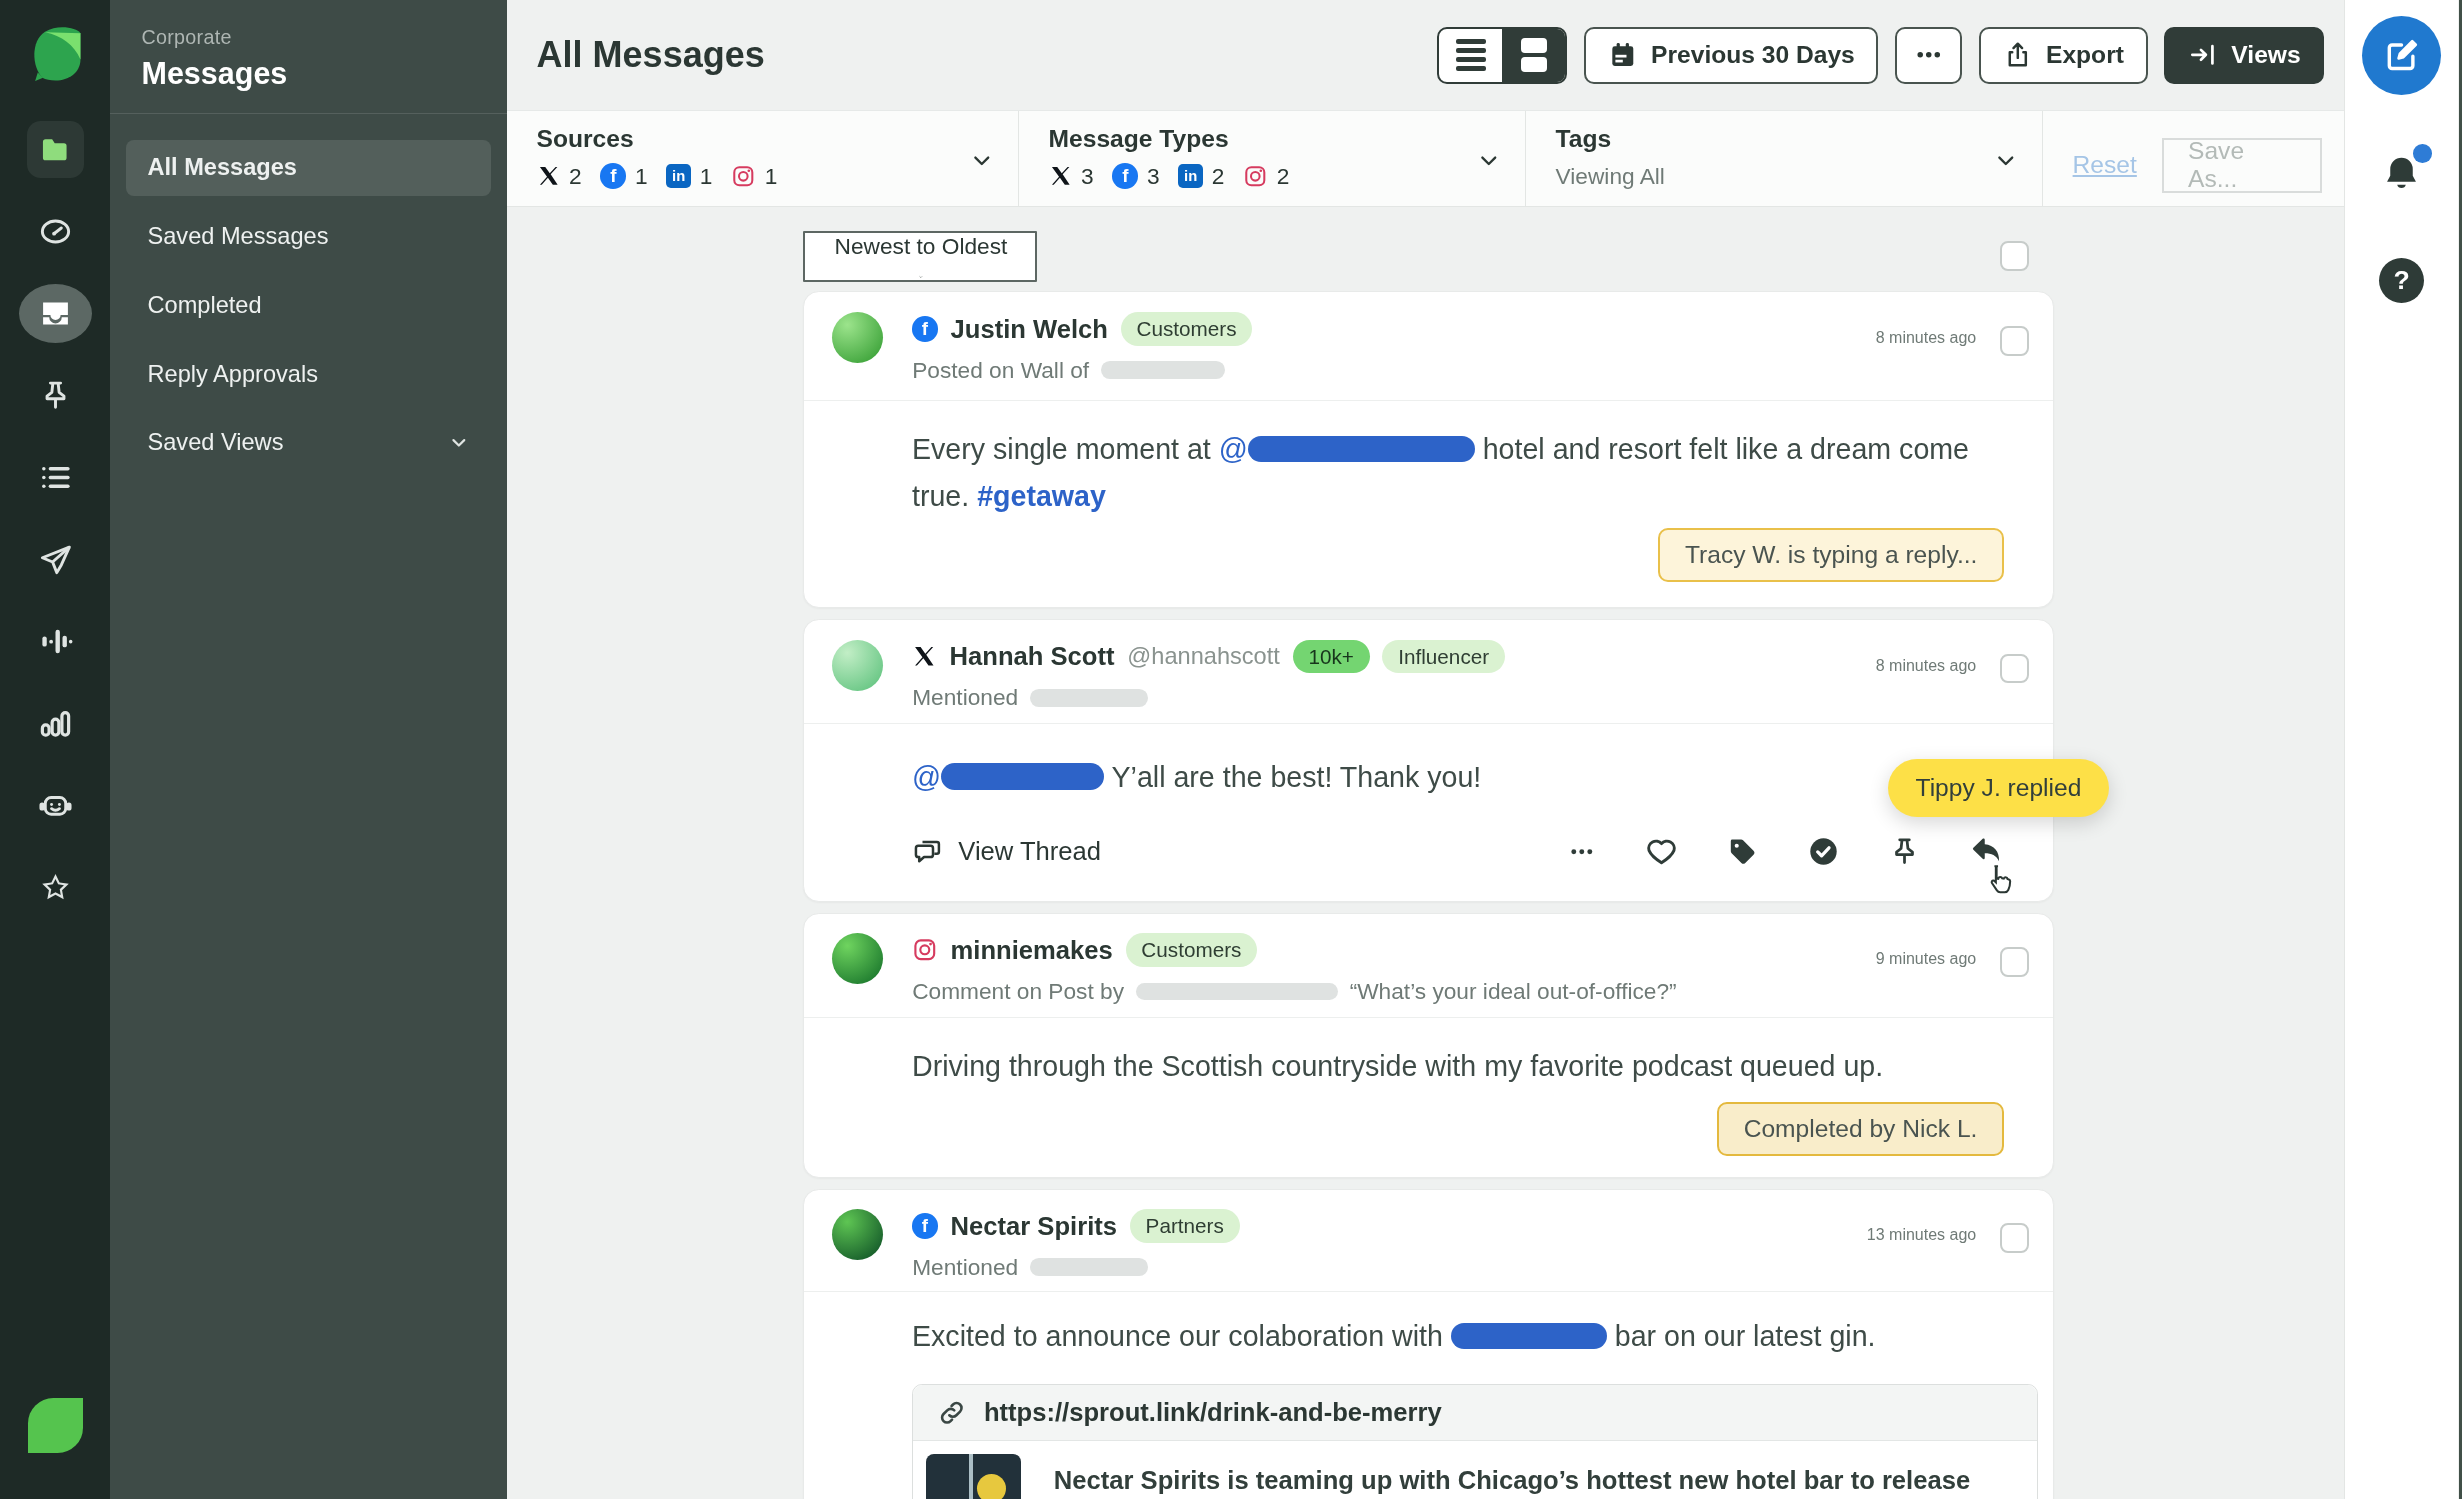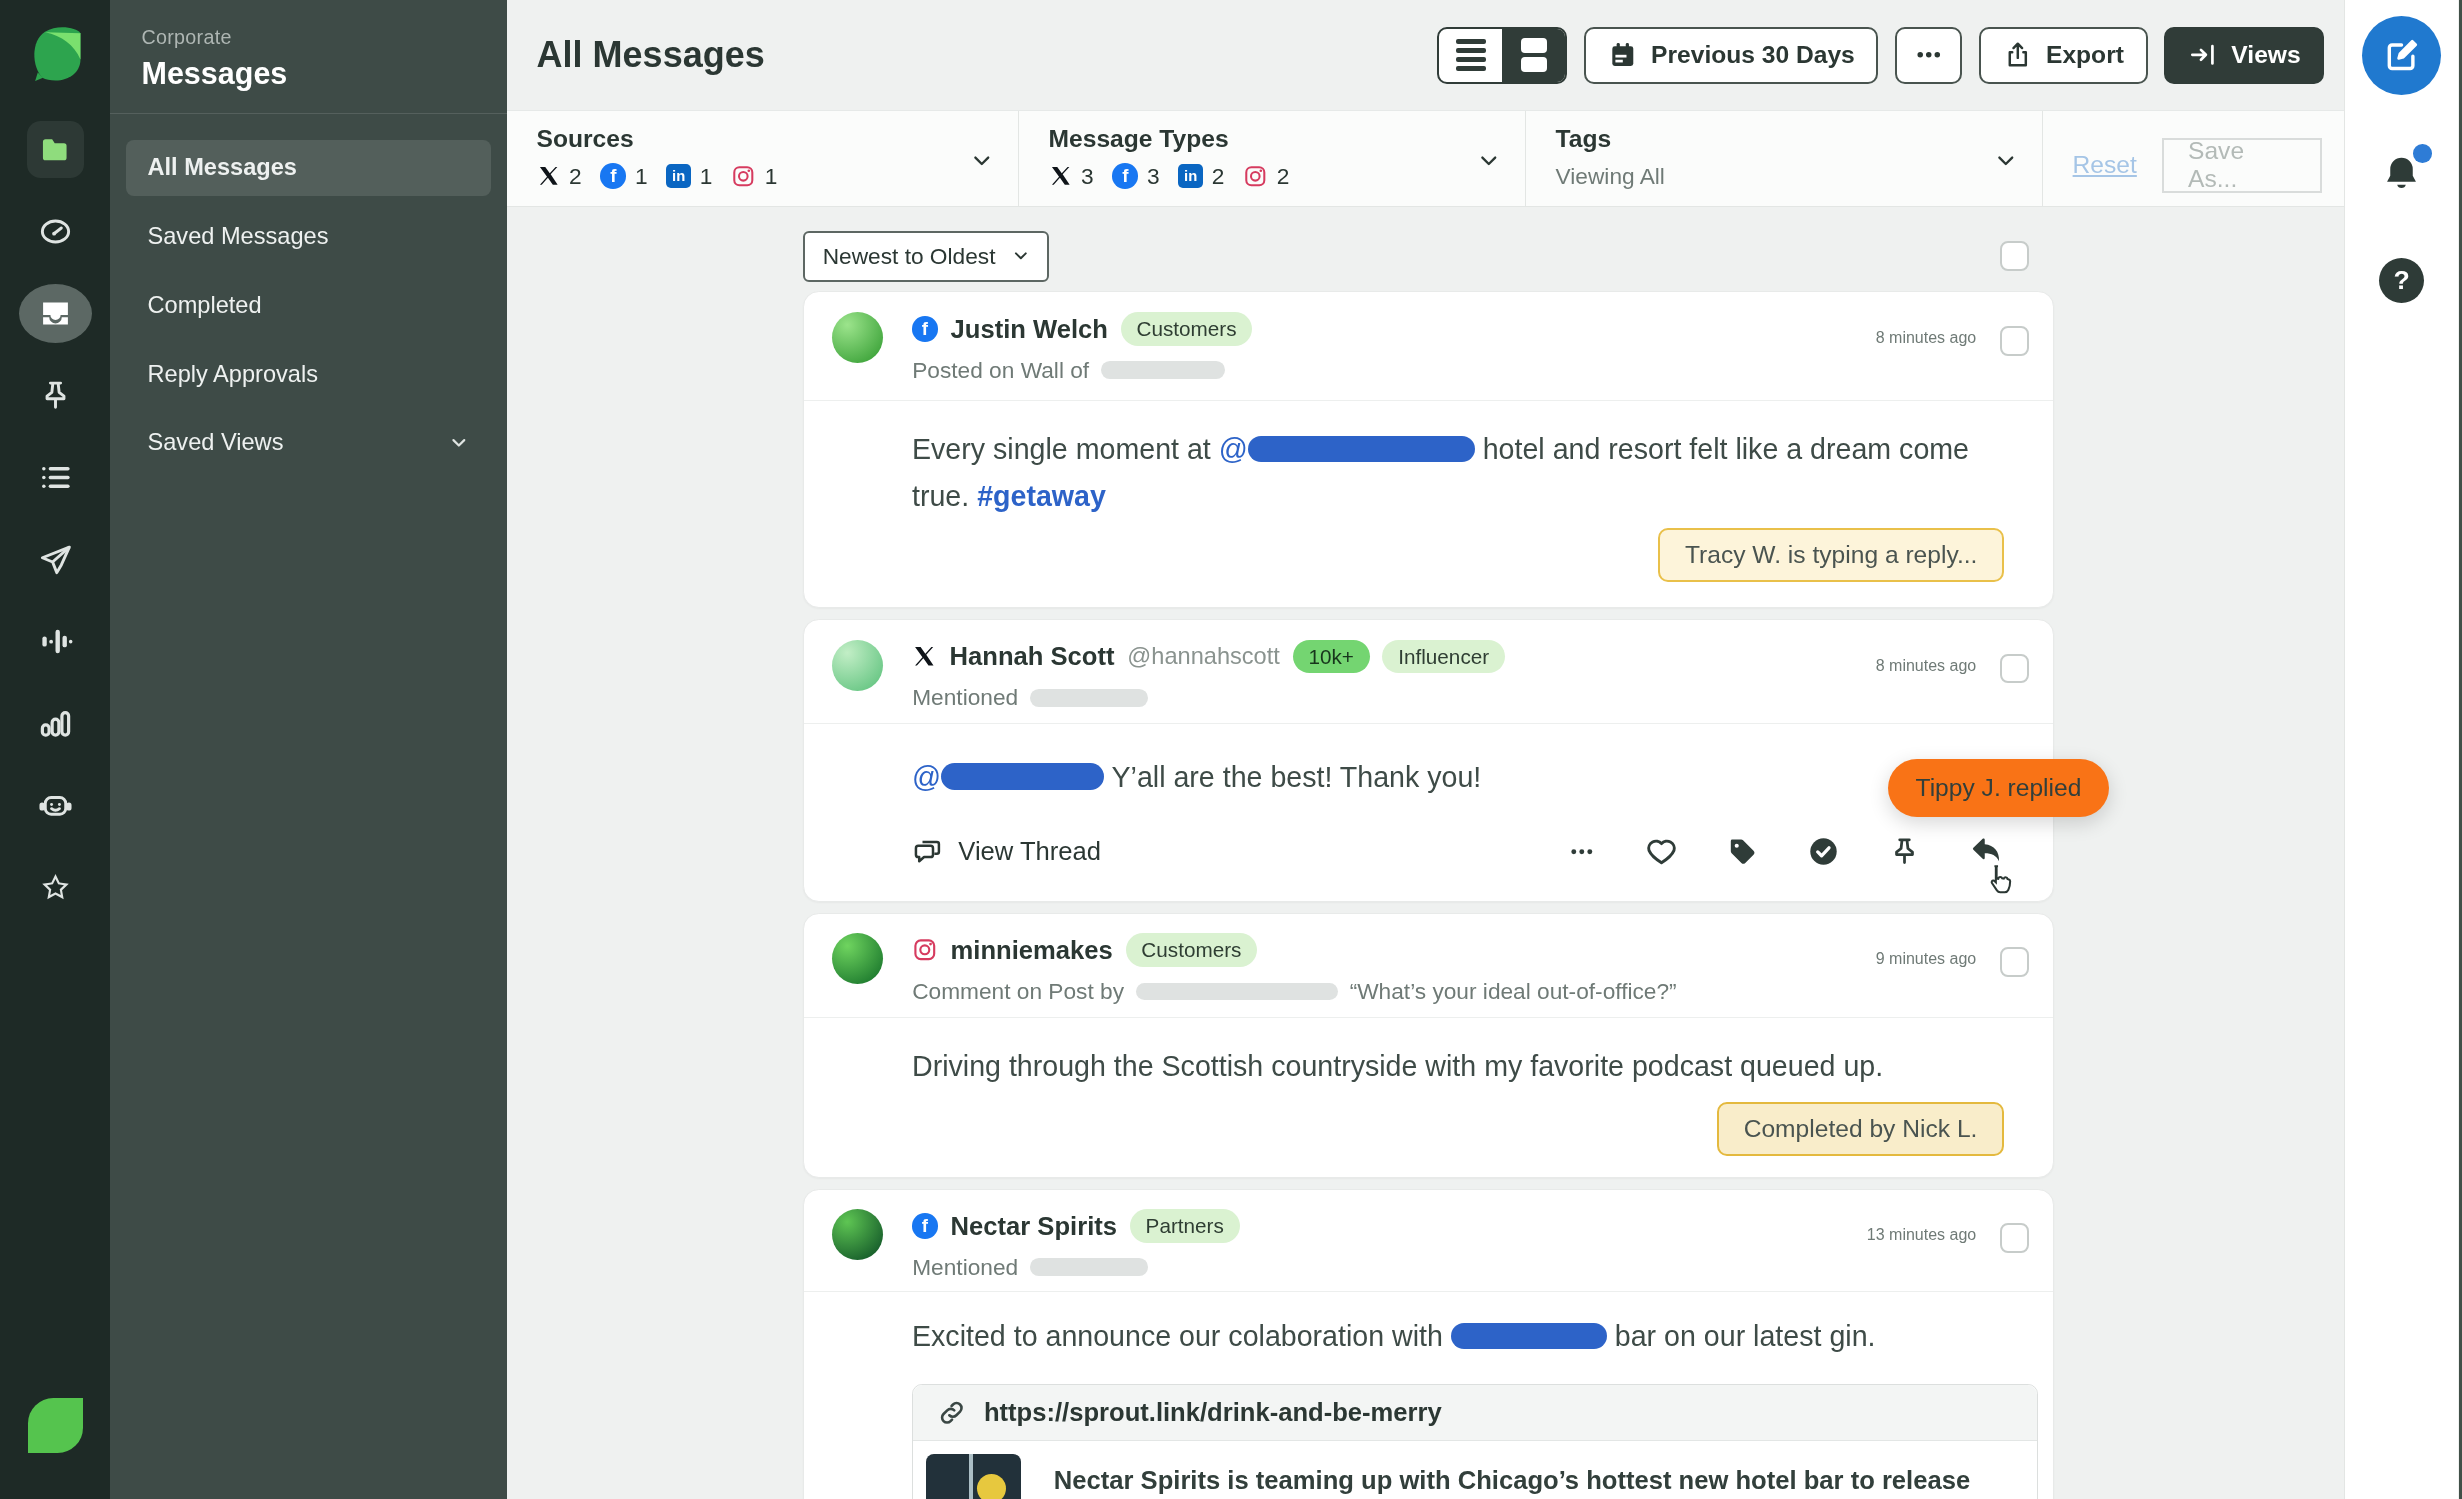--- a/index.html
+++ b/index.html
@@ -76,23 +76,23 @@
   .fvalue { margin-top:9.9px; font-size:22.7px; color:#6f7a76; }
   .fchev { position:absolute; right:23.6px; top:37px; color:#2b3733; }
   .reset-link { font-size:24.6px; color:#a5c5e6; text-decoration:underline; cursor:pointer; }
   .saveas { height:55px; border:2px solid #d9dcdb; border-radius:0; padding:0 23.6px;
     font-size:24.6px; color:#b3bab7; background:transparent; display:flex; align-items:center; cursor:pointer; }
 
   
   .list { padding:23.6px 0 0 296px; }
   .sort-row { width:1251px; display:flex; align-items:center; justify-content:space-between; padding-right:24.6px; }
   .sort-dd {
-    height:51px; min-width:234px; background:#fff; border:2px solid #5d6763; border-radius:6px;
+    height:51px; min-width:234px; background:#fff; border:2px solid #5d6763; border-radius:1px;
     display:flex; align-items:center; justify-content:space-between; gap:15.8px; padding:0 15.8px 0 17.7px;
-    font-size:22.7px; color:#2b3733; cursor:pointer;
+    font-size:22.7px; color:#2b3733; cursor:pointer;flex-direction:column;
   }
   .cb { width:29.6px; height:29.6px; border:2px solid #c7ccca; border-radius:7.9px; background:#fff; cursor:pointer; flex:none; }
 
   .card {
     width:1251px; background:#fff; border:1px solid #e8eae9; border-radius:15.8px;
     margin-top:9.9px; margin-bottom:10.8px; box-shadow:0 1px 2px rgba(0,0,0,.04);
   }
   .card-head { display:flex; padding:19.7px 23.6px 15.8px 27.6px; }
   .avatar { width:51px; height:51px; border-radius:50%; margin-right:29.6px; flex:none; }
   .av1 { background:radial-gradient(circle at 30% 25%, #9ce48c, #43a73f 80%); }
@@ -123,21 +123,21 @@
     border-radius:9.9px; padding:10.8px 24.6px; font-size:24.6px;
   }
   .status-badge.done { background:#f9edca; border-color:#e4b93e; }
 
   .actions { margin-top:29.6px; display:flex; align-items:center; position:relative; height:43px; }
   .vt { display:flex; align-items:center; gap:14.8px; font-size:25.6px; color:#2b3733; cursor:pointer; }
   .aicons { margin-left:auto; display:flex; align-items:center; gap:48px; color:#2f3c38; }
   .aicons .ico { cursor:pointer; }
   .tooltip {
     position:absolute; right:-105px; top:-71px;
-    background:#f97316; border-radius:984px; padding:14.8px 27.6px;
+    background:#fde047; border-radius:984px; padding:14.8px 27.6px;
     font-size:24.6px; color:#323f3b; box-shadow:0 5.9px 19.7px rgba(0,0,0,.16);
     white-space:nowrap;
   }
   .cursor-hand { position:absolute; right:-11.8px; top:31.5px; }
 
   
   .linkbox { width:1126px; border:1px solid #dcdfde; border-radius:9.9px; background:#fff; margin-top:23.6px; }
   .linkbox-head {
     display:flex; align-items:center; gap:17.7px; background:#f3f5f4;
     border-bottom:1px solid #e3e6e5; border-radius:9.9px 9.9px 0 0; padding:12.8px 23.6px; color:#3a4744;

